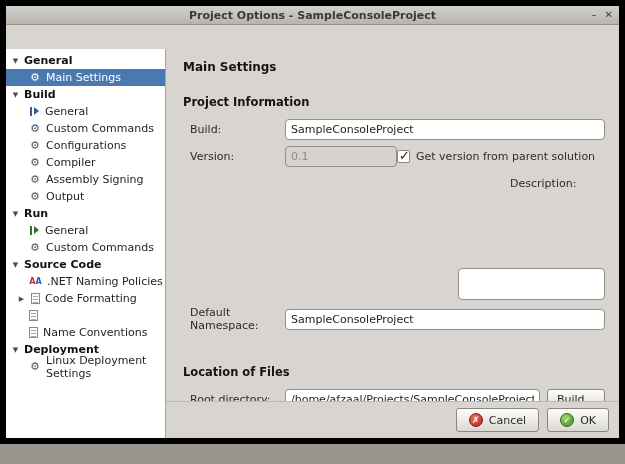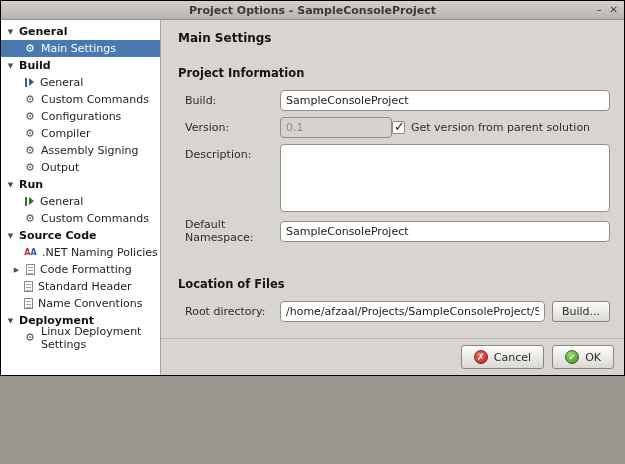--- a/index.html
+++ b/index.html
@@ -1,19 +1,19 @@
 <!DOCTYPE html>
 <html><head>
 <meta charset="utf-8">
 <style>
   * { margin:0; padding:0; box-sizing:border-box; }
   html,body { width:625px; height:464px; overflow:hidden; }
   body { font-family:"DejaVu Sans","Liberation Sans",sans-serif; font-size:11px; color:#2e2e2e; background:#9a968f; }
 
-  .window { width:625px; height:376px; display:flex; flex-direction:column; border:1px solid #000000; background:#d8d5d0; }
+  .window { width:625px; height:444px; display:flex; flex-direction:column; border:6px solid #000000; background:#d8d5d0;gap:24px; }
 
   
   .titlebar { flex:0 0 19px; height:19px; background:linear-gradient(#d4d1cc,#b7b3ad); border-bottom:1px solid #95918a; display:flex; align-items:center; position:relative; }
   .titlebar .title { flex:1; text-align:center; font-weight:bold; color:#3a3a3a; font-size:11px; }
   .win-controls { position:absolute; right:6px; top:0; height:100%; display:flex; align-items:center; gap:8px; color:#44413c; font-size:10px; }
   .win-btn { cursor:default; line-height:1; }
 
   
   .body { flex:1; display:flex; min-height:0; }
 
@@ -40,21 +40,21 @@
   .icon.doc::after { content:""; position:absolute; left:1px; right:1px; top:2px; height:7px;
      background:repeating-linear-gradient(#9aa8b8 0 1px, transparent 1px 3px); }
 
   
   .content { flex:1; display:flex; flex-direction:column; min-width:0; background:#d8d5d0; }
   .main { flex:1; padding:11px 14px 0 17px; overflow:hidden; }
   .main-title { font-size:12px; font-weight:bold; color:#141414; margin-bottom:21px; }
   .section-heading { font-size:11.5px; font-weight:bold; color:#141414; margin-bottom:10px; }
   .form { padding-left:7px; margin-bottom:4px; }
   .form-row { display:flex; align-items:center; margin-bottom:6px; }
-  .form-row.top { align-items:flex-start; }
+  .form-row.top { align-items:flex-end;flex-direction:column; }
   .form-row.top .form-label { padding-top:4px; }
   .form-label { flex:0 0 95px; width:95px; color:#2b2b2b; }
 
   input[type="text"], textarea { border:1px solid #948e85; background:#fff; font:inherit; color:#1d1d1d; padding:2px 5px; border-radius:4px; outline:none; }
   input.wide { flex:1; height:21px; min-width:0; }
   input.version { flex:0 0 112px; width:112px; height:21px; background:#d6d3ce; color:#8f8c87; }
   textarea.description { flex:1; height:68px; resize:none; }
 
   .checkbox-wrap { display:flex; align-items:center; gap:6px; }
   .checkbox { width:13px; height:13px; background:#fdfdfd; border:1px solid #8b8880; border-radius:2px; position:relative; flex:0 0 13px; }
@@ -151,21 +151,20 @@
           </span>
         <span>.NET Naming Policies</span>
       </div>
       <div class="tree-item has-expander">
         <span class="tree-expander">▶</span>
         <span class="icon doc"></span>
         <span>Code Formatting</span>
       </div>
       <div class="tree-item">
         <span class="icon doc"></span>
-        <span>Standard Header</span>
       </div>
       <div class="tree-item">
         <span class="icon doc"></span>
         <span>Name Conventions</span>
       </div>
 
       <div class="tree-section-header">
         <span class="tree-expander">▼</span>
         <span>Deployment</span>
       </div>

